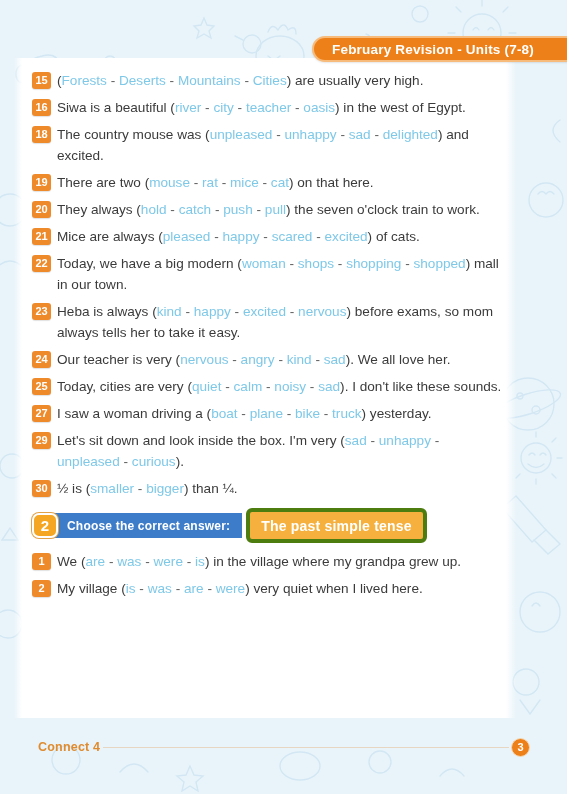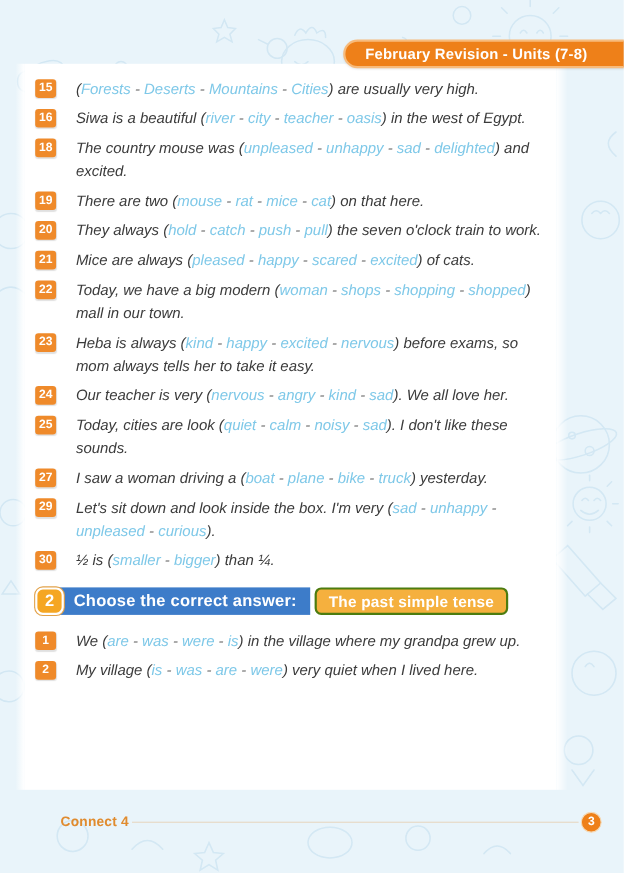--- a/index.html
+++ b/index.html
@@ -74,21 +74,20 @@
     left: 32px;
     top: 70px;
     width: 470px;
     z-index: 2;
   }
 
   .qrow {
     display: flex;
     align-items: flex-start;
     margin-bottom: 6px;
-    gap: 12px;
   }
 
   .qnum {
     flex: 0 0 auto;
     width: 19px;
     height: 17px;
     margin-top: 2px;
     margin-right: 6px;
     background: #ef8a2a;
     border-radius: 3px;
@@ -98,21 +97,20 @@
     line-height: 17px;
     text-align: center;
     box-shadow: 0 1px 1px rgba(0,0,0,0.12);
   }
 
   .qtext {
     flex: 1 1 auto;
     font-size: 13.6px;
     line-height: 21px;
     color: #3b3b3b;
-    font-style: italic;
   }
 
   .opt { color: #7ec8e8; }
   .sep { color: #5d5d5d; }
   .paren { color: #3b3b3b; }
 
   
   .section-banner {
     display: flex;
     align-items: center;
@@ -138,47 +136,47 @@
 
   .sec-bar {
     flex: 0 0 auto;
     height: 25px;
     margin-left: -5px;
     padding: 0 12px 0 14px;
     background: #3d7cc9;
     display: flex;
     align-items: center;
     color: #ffffff;
-    font-size: 15px;
+    font-size: 12px;
     font-weight: bold;
     letter-spacing: 0.2px;
     white-space: nowrap;
   }
 
   .sec-tag {
     flex: 0 0 auto;
-    height: 25px;
+    height: 35px;
     margin-left: 4px;
     padding: 0 11px;
     background: #f5b03e;
-    border: 2px solid #4d7c0f;
+    border: 4px solid #4d7c0f;
     border-radius: 6px;
     display: flex;
     align-items: center;
     color: #ffffff;
     font-size: 14px;
     font-weight: bold;
     letter-spacing: 0.2px;
     white-space: nowrap;
   }
 
   
   .footer {
     position: absolute;
-    left: 55px;
+    left: 38px;
     bottom: 36px;
     width: 492px;
     height: 22px;
     display: flex;
     align-items: center;
     z-index: 3;
   }
 
   .footer-label {
     color: #e08b2e;
@@ -338,21 +336,21 @@
       <div class="qrow">
         <div class="qnum">23</div>
         <div class="qtext"><span class="paren">Heba is always (</span><span class="opt">kind</span><span class="sep"> - </span><span class="opt">happy</span><span class="sep"> - </span><span class="opt">excited</span><span class="sep"> - </span><span class="opt">nervous</span><span class="paren">) before exams, so mom always tells her to take it easy.</span></div>
       </div>
       <div class="qrow">
         <div class="qnum">24</div>
         <div class="qtext"><span class="paren">Our teacher is very (</span><span class="opt">nervous</span><span class="sep"> - </span><span class="opt">angry</span><span class="sep"> - </span><span class="opt">kind</span><span class="sep"> - </span><span class="opt">sad</span><span class="paren">). We all love her.</span></div>
       </div>
       <div class="qrow">
         <div class="qnum">25</div>
-        <div class="qtext"><span class="paren">Today, cities are look (</span><span class="opt">quiet</span><span class="sep"> - </span><span class="opt">calm</span><span class="sep"> - </span><span class="opt">noisy</span><span class="sep"> - </span><span class="opt">sad</span><span class="paren">). I don't like these sounds.</span></div>
+        <div class="qtext"><span class="paren">Today, cities are very (</span><span class="opt">quiet</span><span class="sep"> - </span><span class="opt">calm</span><span class="sep"> - </span><span class="opt">noisy</span><span class="sep"> - </span><span class="opt">sad</span><span class="paren">). I don't like these sounds.</span></div>
       </div>
       <div class="qrow">
         <div class="qnum">27</div>
         <div class="qtext"><span class="paren">I saw a woman driving a (</span><span class="opt">boat</span><span class="sep"> - </span><span class="opt">plane</span><span class="sep"> - </span><span class="opt">bike</span><span class="sep"> - </span><span class="opt">truck</span><span class="paren">) yesterday.</span></div>
       </div>
       <div class="qrow">
         <div class="qnum">29</div>
         <div class="qtext"><span class="paren">Let's sit down and look inside the box. I'm very (</span><span class="opt">sad</span><span class="sep"> - </span><span class="opt">unhappy</span><span class="sep"> - </span><span class="opt">unpleased</span><span class="sep"> - </span><span class="opt">curious</span><span class="paren">).</span></div>
       </div>
       <div class="qrow">

